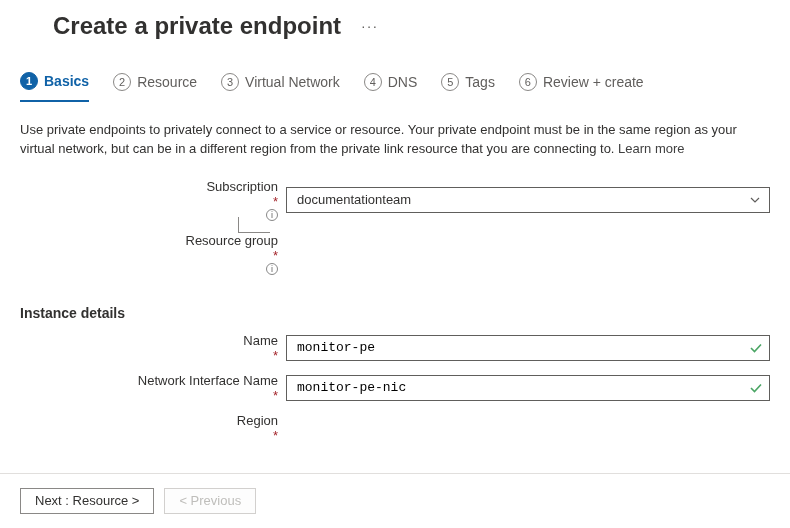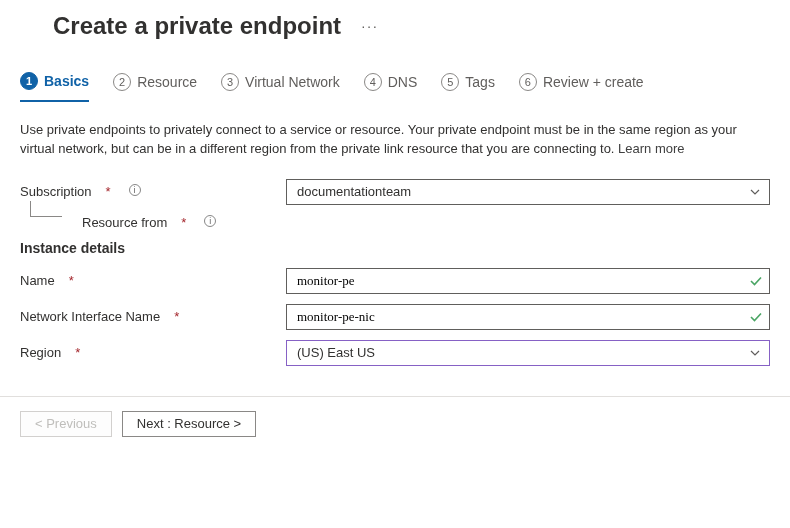--- a/index.html
+++ b/index.html
@@ -75,22 +75,23 @@
     margin: 10px 0 12px 0;
   }
   .row {
     display: flex;
     align-items: center;
     margin-bottom: 10px;
   }
   .label-col {
     width: 258px;
     display: flex;
-    align-items: flex-start;
-    gap: 12px;
+    align-items: flex-end;
+    gap: 0;
+    flex-direction: column;
   }
   .req { color: #a4262c; margin-left: 2px; }
   .info-icon {
     width: 12px; height: 12px;
     border: 1px solid #888;
     border-radius: 50%;
     display: inline-flex;
     align-items: center;
     justify-content: center;
     font-size: 9px;
@@ -134,21 +135,21 @@
     right: 6px;
     top: 50%;
     transform: translateY(-50%);
   }
   input.plain {
     border: none;
     outline: none;
     width: 100%;
     height: 100%;
     font-size: 13px;
-    font-family: Liberation Serif, serif;
+    font-family: Liberation Mono, monospace;
     padding: 0;
     background: transparent;
   }
   .linkish {
     color: #0078d4;
     font-size: 13px;
     margin-top: 4px;
     cursor: pointer;
   }
   .footer {
@@ -231,27 +232,27 @@
           </svg>
       </div>
     </div>
   </div>
 
   <div class="row">
     <div class="label-col">
       <span class="indent">
           <span class="indent-bar"></span>
         </span>
-      <span>Resource from</span>
+      <span>Resource group</span>
       <span class="req">*</span>
       <span class="info-icon">i</span>
     </div>
   </div>
 
-  <div class="section-head" style="margin-top:10px;">Instance details</div>
+  <div class="section-head" style="margin-top:30px;">Instance details</div>
 
   <div class="row">
     <div class="label-col">
       <span>Name</span>
       <span class="req">*</span>
     </div>
     <div class="field-col">
       <div class="text-input">
         <input class="plain" value="monitor-pe" style="">
         <svg class="check" width="14" height="14" viewBox="0 0 14 14">
@@ -274,28 +275,20 @@
           </svg>
       </div>
     </div>
   </div>
 
   <div class="row">
     <div class="label-col">
       <span>Region</span>
       <span class="req">*</span>
     </div>
-    <div class="field-col">
-      <div class="select purple">
-        <span>(US) East US</span>
-        <svg class="chevron" width="12" height="12" viewBox="0 0 12 12">
-            <path d="M2 4 L6 8 L10 4" stroke="#605e5c" stroke-width="1.2" fill="none"></path>
-          </svg>
-      </div>
-    </div>
   </div>
 
 </div>
 
 <div class="footer">
+  <div class="btn">Next : Resource &gt;</div>
   <div class="btn disabled">&lt; Previous</div>
-  <div class="btn">Next : Resource &gt;</div>
 </div>
 
 </body></html>

